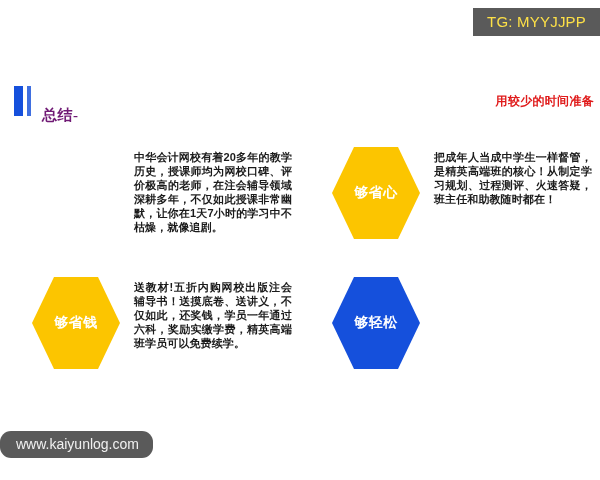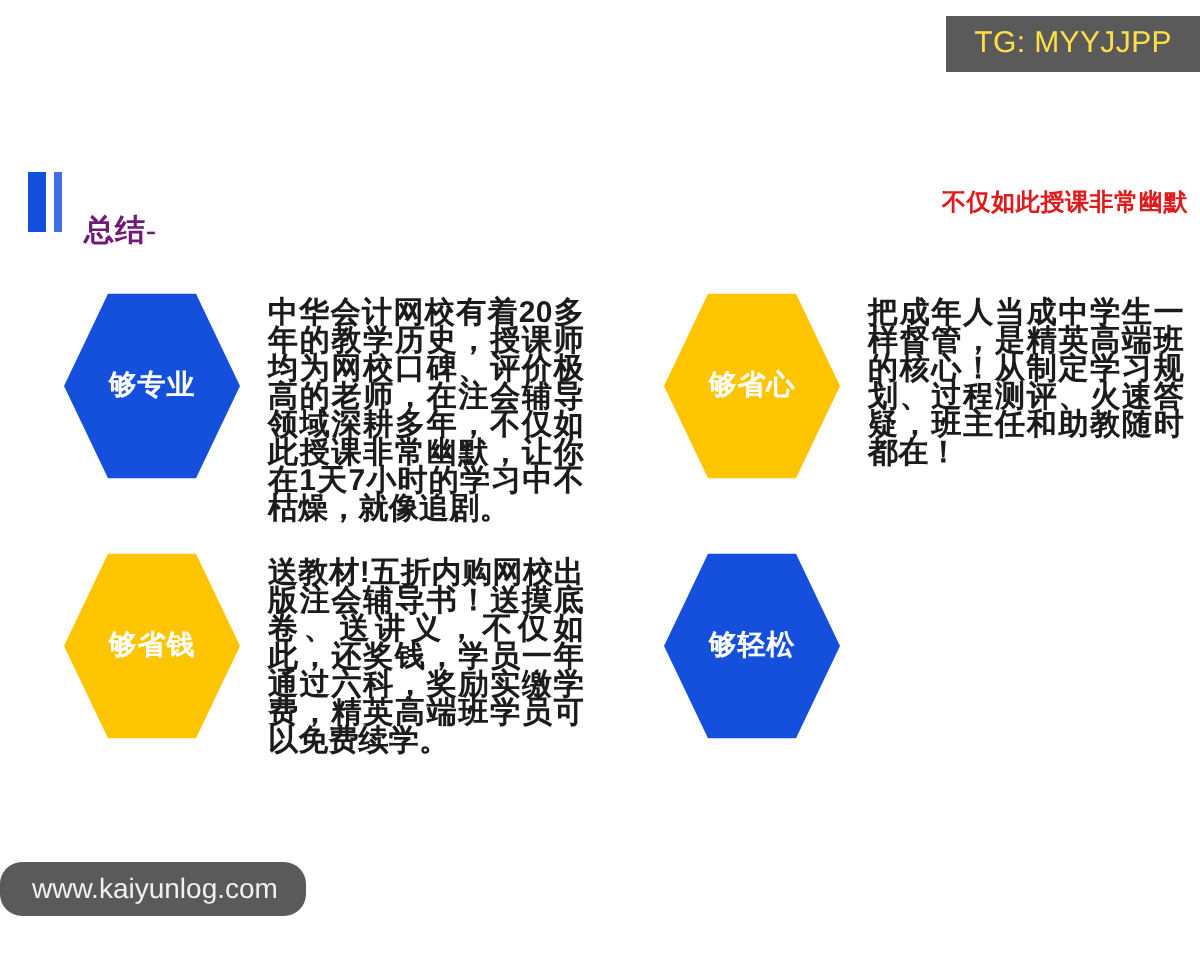--- a/index.html
+++ b/index.html
@@ -129,48 +129,43 @@
     font-weight: bold;
     letter-spacing: 0.5px;
     white-space: nowrap;
   }
 
   .card-body {
     position: absolute;
     left: 134px;
     top: 12px;
     width: 158px;
-    font-size: 15px;
+    font-size: 11px;
     line-height: 14px;
     color: #1b1b1b;
     font-weight: bold;
     text-align: justify;
     letter-spacing: 0.1px;
   }
 </style>
 </head>
 <body>
 
 <div class="tg-watermark">TG: MYYJJPP</div>
 
 <div class="header">
   <div class="bar-thick"></div>
   <div class="bar-thin"></div>
   <div class="header-title">总结-</div>
-  <div class="header-slogan">不仅如此授课非常幽默</div>
+  <div class="header-slogan">用较少的时间准备</div>
 </div>
 
 <div class="grid">
 
   <div class="card r0c0">
-    <div class="hex-wrap">
-      <div class="hex blue">
-        <span class="hex-label">够专业</span>
-      </div>
-    </div>
     <div class="card-body">中华会计网校有着20多年的教学历史，授课师均为网校口碑、评价极高的老师，在注会辅导领域深耕多年，不仅如此授课非常幽默，让你在1天7小时的学习中不枯燥，就像追剧。</div>
   </div>
 
   <div class="card r0c1">
     <div class="hex-wrap">
       <div class="hex yellow">
         <span class="hex-label">够省心</span>
       </div>
     </div>
     <div class="card-body">把成年人当成中学生一样督管，是精英高端班的核心！从制定学习规划、过程测评、火速答疑，班主任和助教随时都在！</div>

